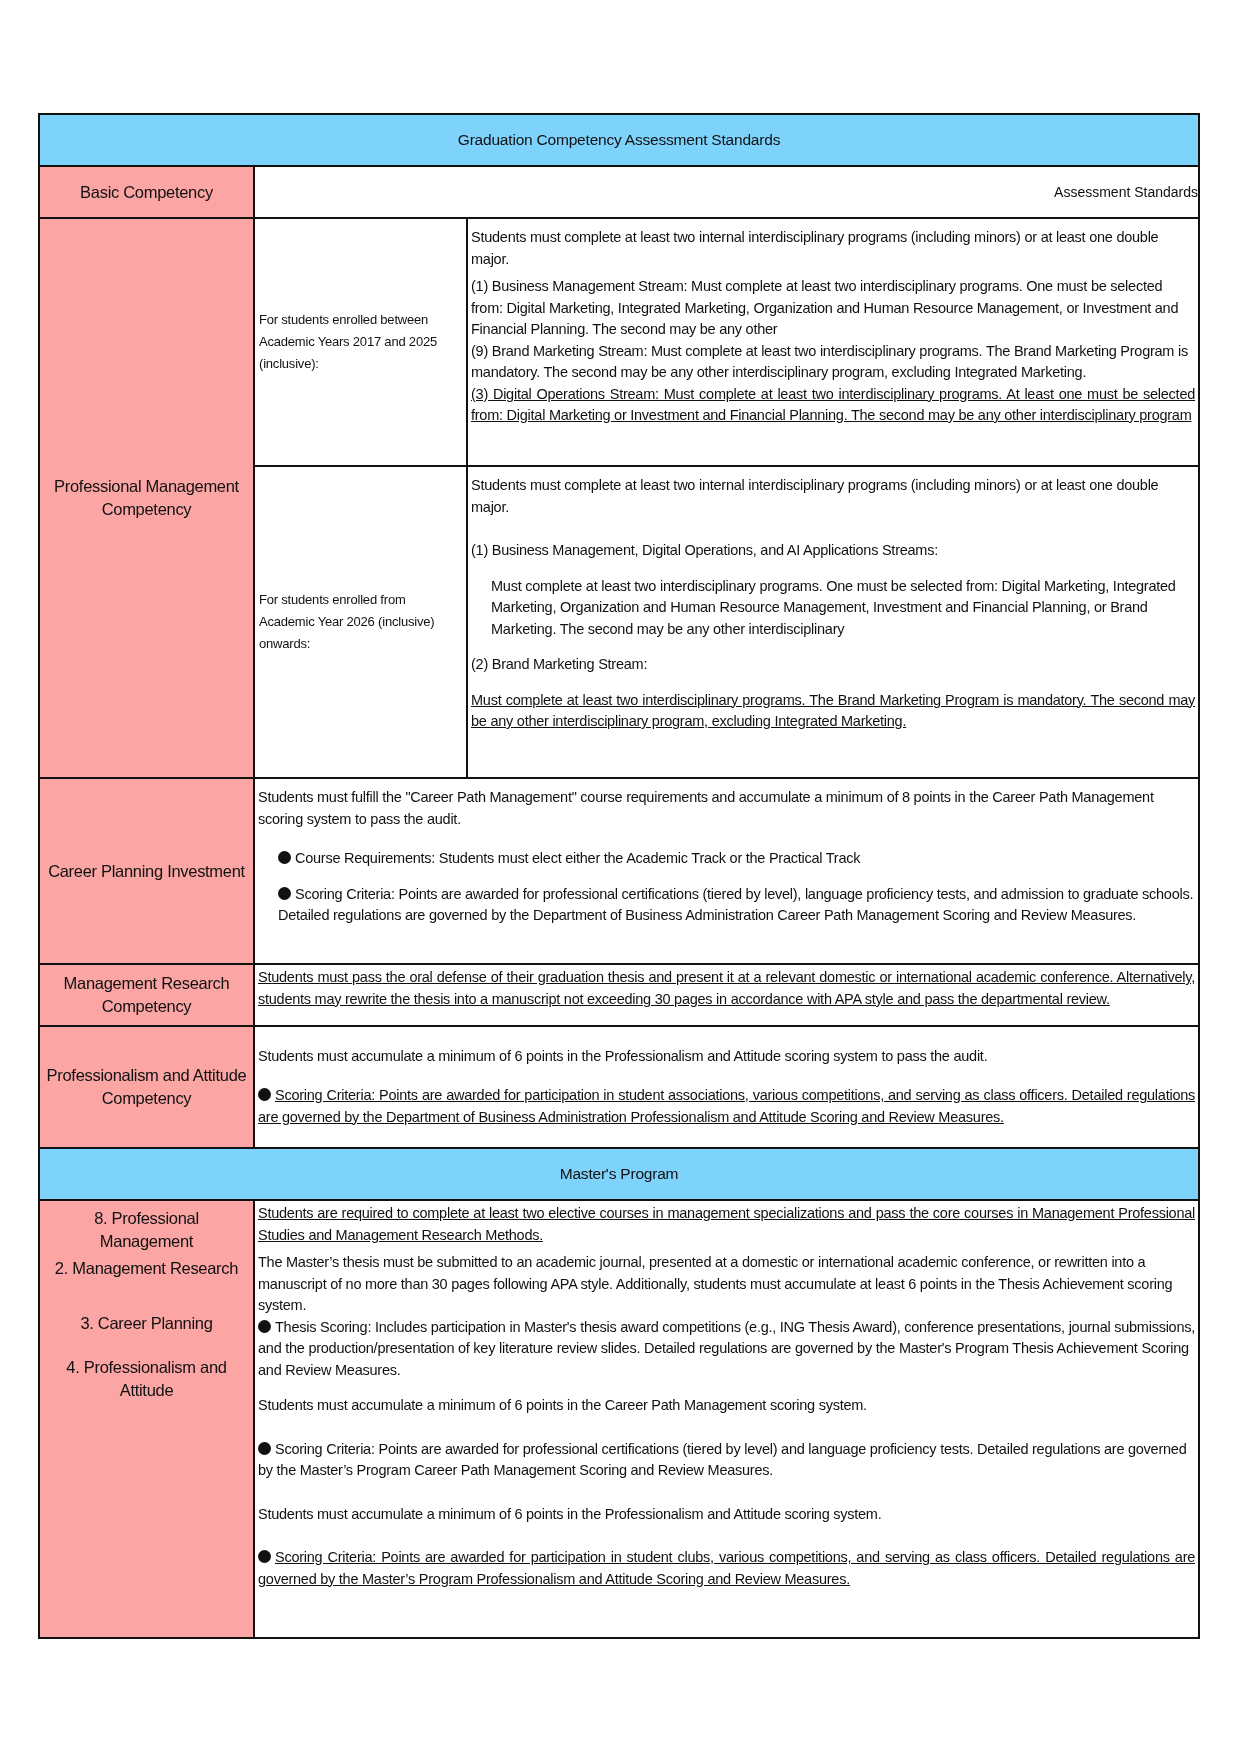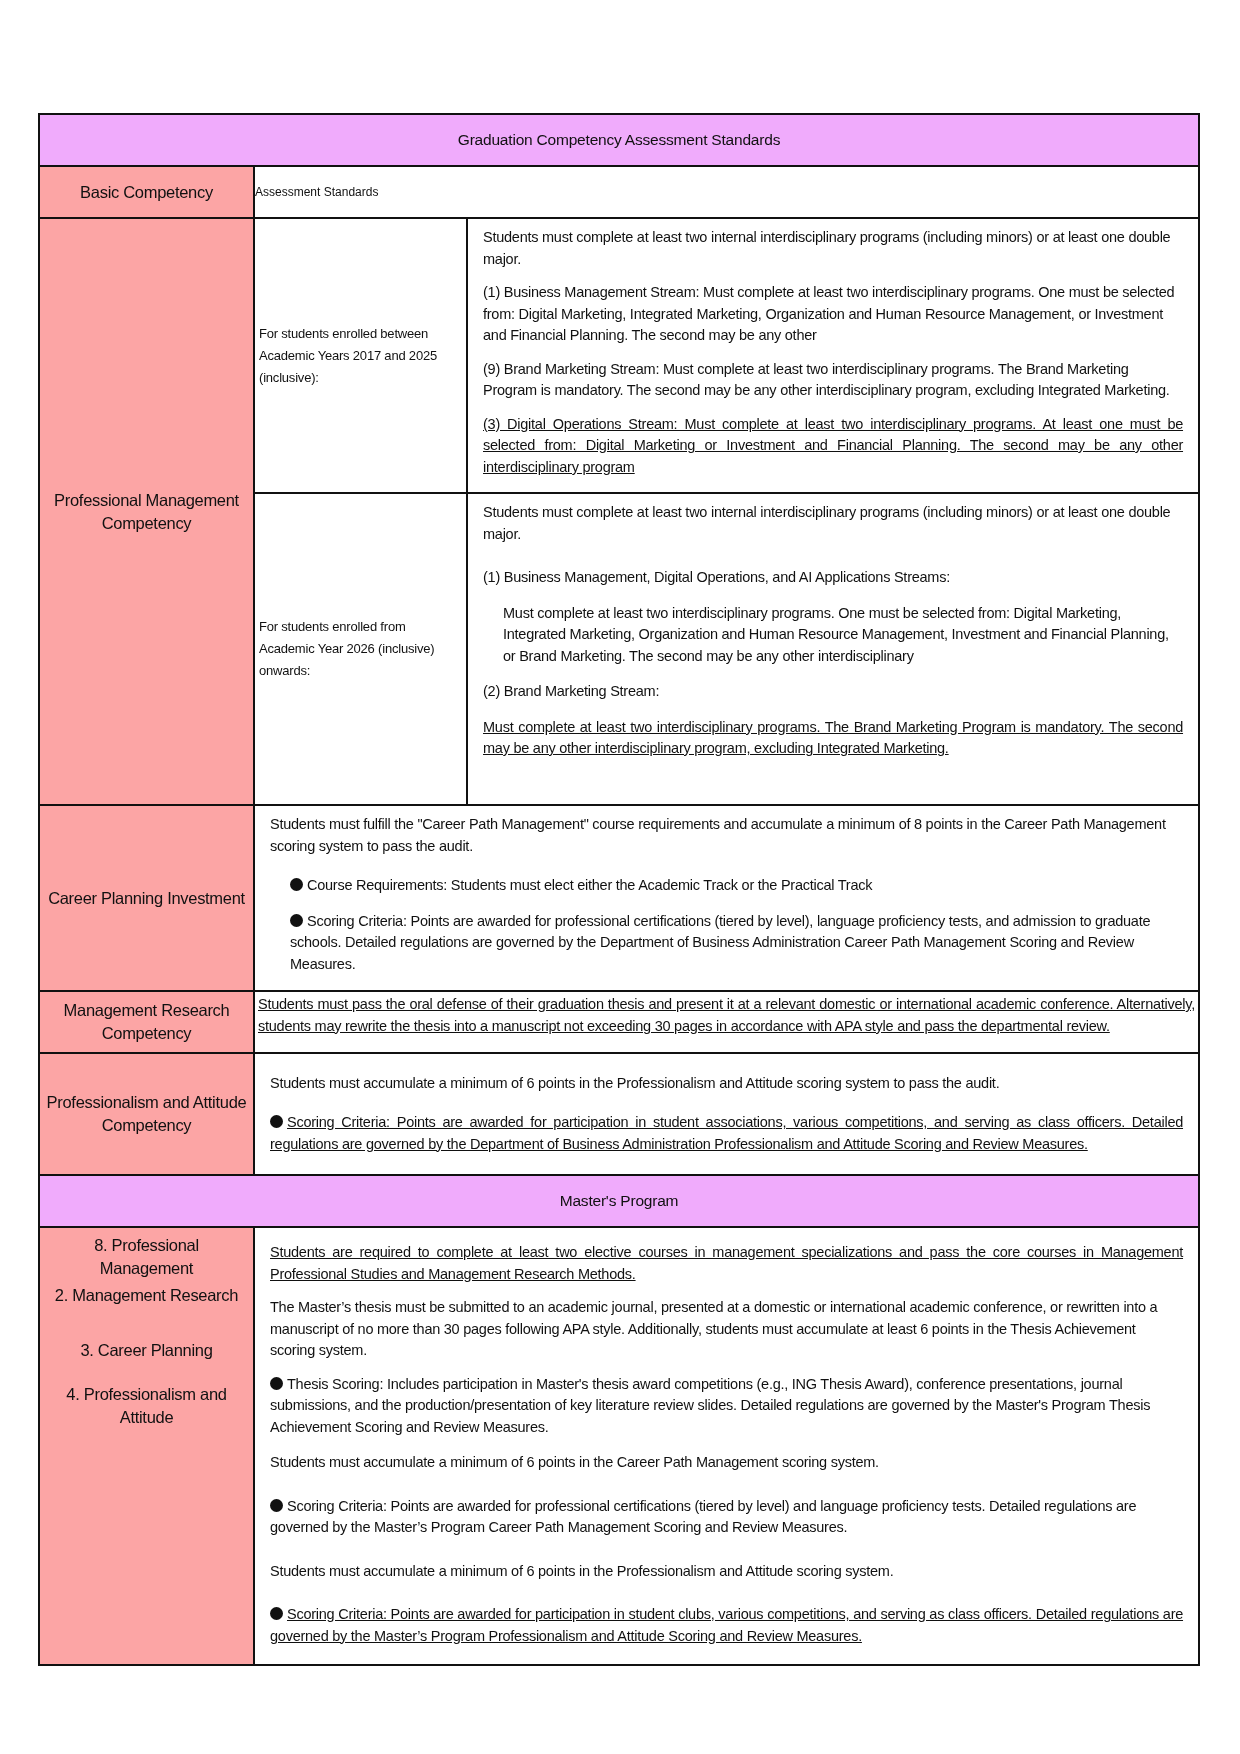--- a/index.html
+++ b/index.html
@@ -1,26 +1,26 @@
 <!DOCTYPE html>
 <html><head>
 <meta charset="utf-8">
 <style>
   html, body { margin: 0; padding: 0; background: #ffffff; }
   body { width: 1240px; height: 1754px; position: relative; font-family: "Liberation Sans", sans-serif; color: #111; }
   .page { position: absolute; left: 38px; top: 113px; width: 1160px; }
   table.grid { border-collapse: collapse; width: 1160px; table-layout: fixed; }
   table.grid td { border: 2px solid #111; vertical-align: middle; padding: 0; }
-  .band { background: #f0abfc; text-align: center; font-size: 15.5px; height: 50px; font-weight: 500; letter-spacing: -0.2px; }
+  .band { background: #7dd3fc; text-align: center; font-size: 15.5px; height: 50px; font-weight: 500; letter-spacing: -0.2px; }
   .label { background: #fca5a5; text-align: center; font-size: 16.5px; line-height: 23px; letter-spacing: -0.3px; }
-  .hdr { text-align: left; font-size: 12px; height: 50px; }
+  .hdr { text-align: right; font-size: 14px; height: 50px; }
   .sub { font-size: 13px; line-height: 22px; padding: 0 4px !important; letter-spacing: -0.2px; }
   .body { font-size: 14.5px; line-height: 21.5px; padding: 2px 3px 2px 3px !important; letter-spacing: -0.25px; vertical-align: top !important; }
   .just { text-align: justify; text-decoration: underline; }
-  .p { margin: 12px; }
+  .p { margin: 0; }
   .gap6 { margin-top: 6px; }
   .gap14 { margin-top: 14px; }
   .gap18 { margin-top: 18px; }
   .gap22 { margin-top: 22px; }
   .indent { padding-left: 20px; }
   .bullet { display: inline-block; width: 13px; height: 13px; border-radius: 50%; background: #111; vertical-align: -1px; margin-right: 4px; }
   .mlabels .item { display: block; }
 </style>
 </head>
 <body>

